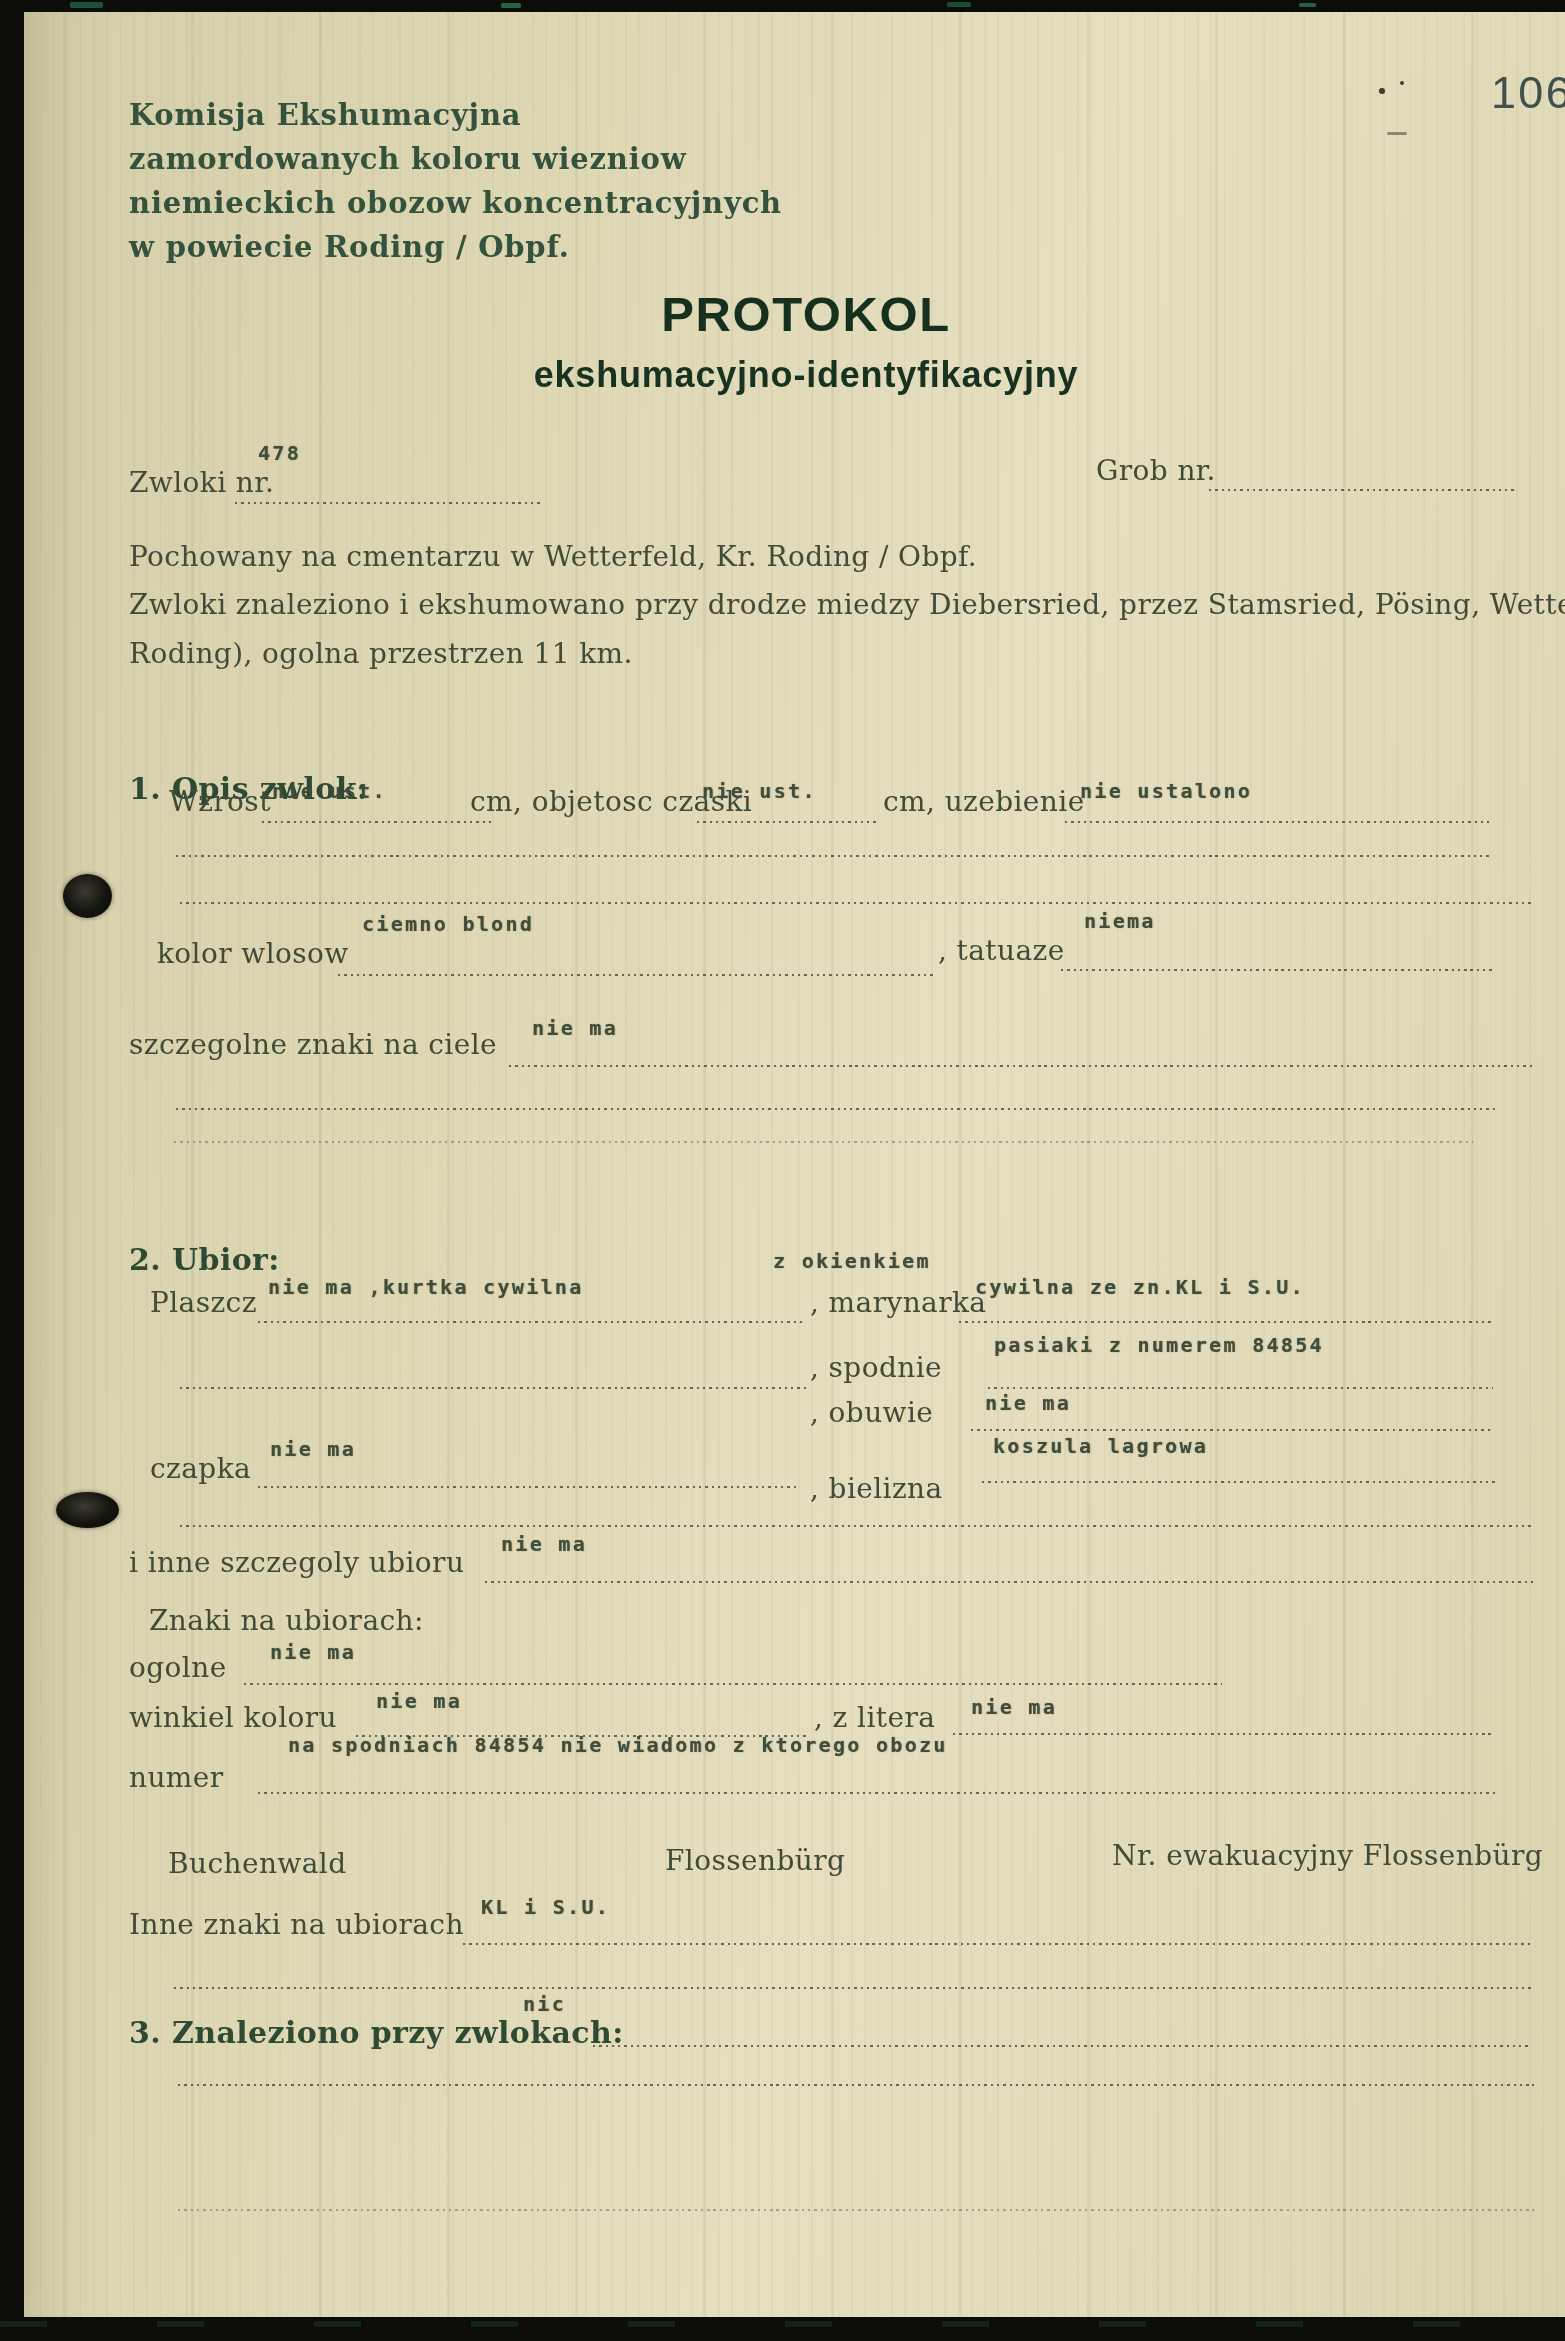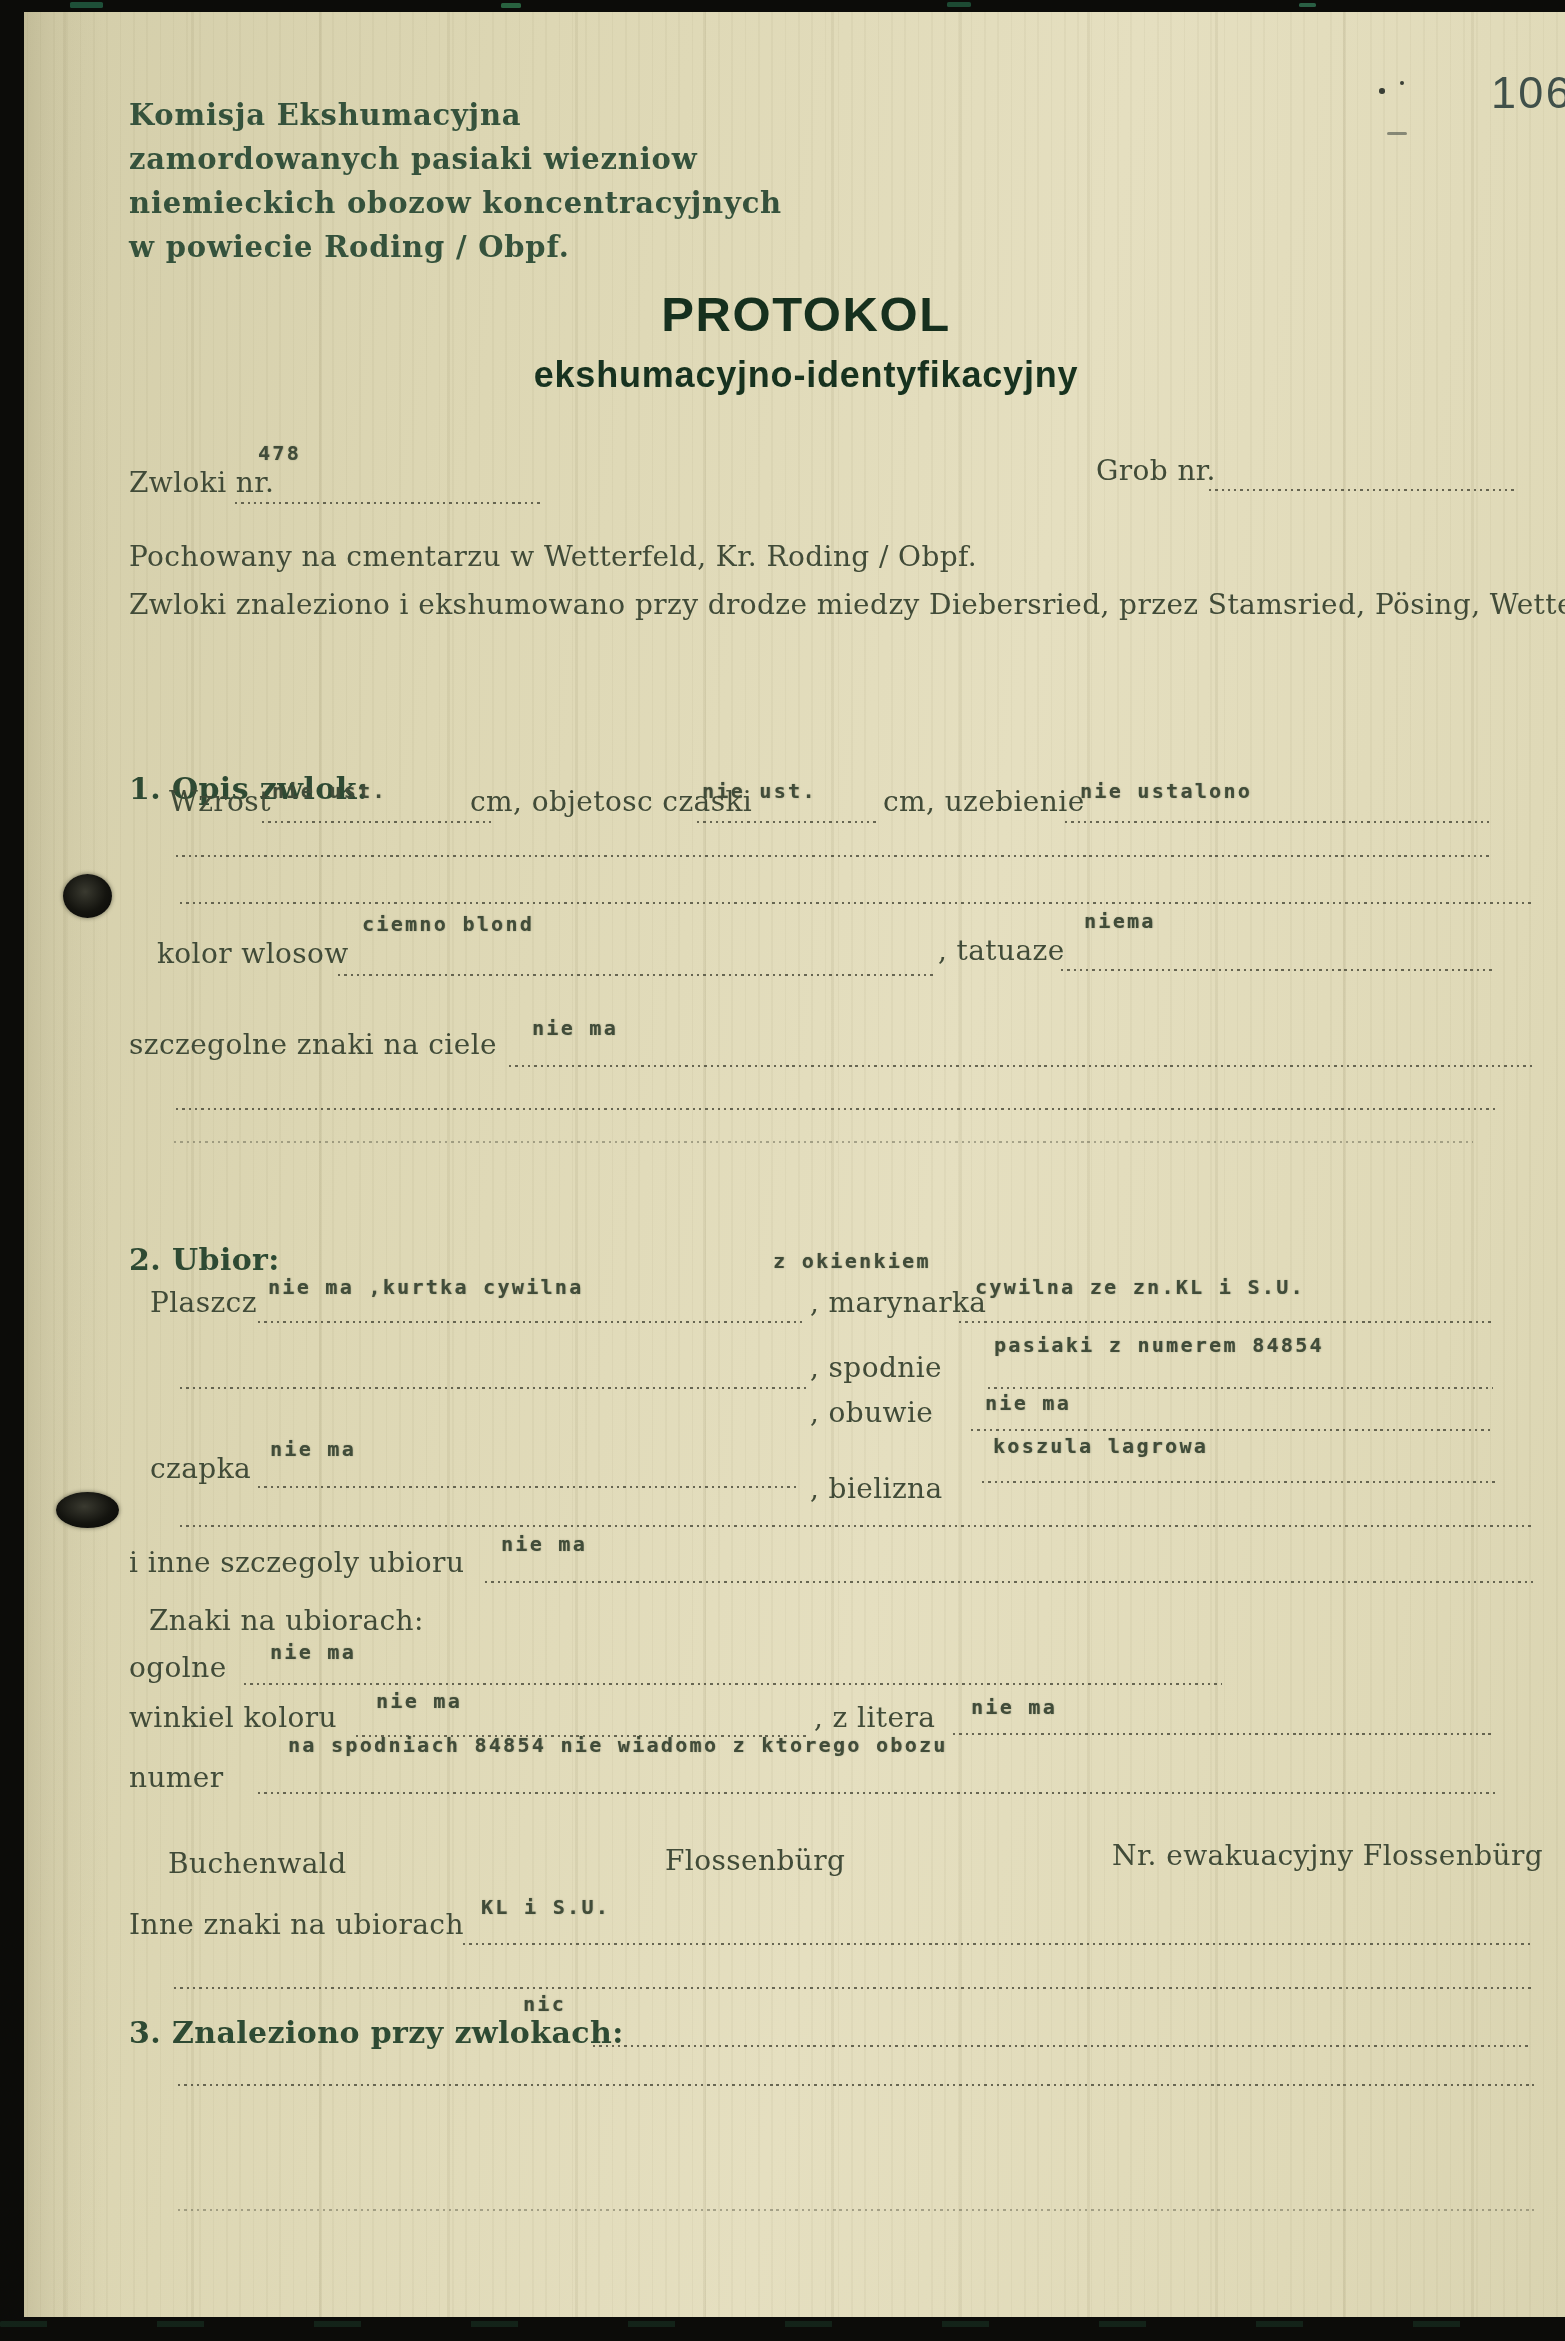--- a/index.html
+++ b/index.html
@@ -50,35 +50,36 @@
   <div class="abs hole" style="left:63px;top:874px;width:49px;height:44px;"></div>
   <div class="abs hole" style="left:56px;top:1492px;width:63px;height:36px;"></div>
 
   <div class="abs dot-mark" style="left:1379px;top:88px;"></div>
   <div class="abs dot-mark" style="left:1400px;top:81px;width:3.9px;height:3.9px;"></div>
   <div class="abs speck" style="left:1387px;top:132px;width:20.4px;height:3.1px;background:#4a5048;opacity:.6;"></div>
 
   <div class="abs pagenum" style="left:1445px;top:67px;margin-left:46px;">106</div>
 
   <div class="abs stamp" style="left:129px;top:100px;">Komisja Ekshumacyjna</div>
-  <div class="abs stamp" style="left:129px;top:144px;">zamordowanych pasiaki wiezniow</div>
+  <div class="abs stamp" style="left:129px;top:144px;">zamordowanych koloru wiezniow</div>
   <div class="abs stamp" style="left:129px;top:188px;">niemieckich obozow koncentracyjnych</div>
   <div class="abs stamp" style="left:129px;top:232px;">w powiecie Roding / Obpf.</div>
 
   <div class="abs title-main" style="left:806px;top:286px;transform:translateX(-50%);">PROTOKOL</div>
   <div class="abs title-sub" style="left:806px;top:354px;transform:translateX(-50%);">ekshumacyjno-identyfikacyjny</div>
 
   <div class="abs lbl" style="left:129px;top:468px;">Zwloki nr.</div>
   <div class="abs typed" style="left:258px;top:443px;">478</div>
   <div class="abs dots" style="left:235px;top:502px;width:305px;"></div>
   <div class="abs lbl" style="left:1096px;top:456px;">Grob nr.</div>
   <div class="abs dots" style="left:1209px;top:489px;width:309px;"></div>
 
   <div class="abs lbl" style="left:129px;top:542px;">Pochowany na cmentarzu w Wetterfeld, Kr. Roding / Obpf.</div>
   <div class="abs lbl" style="left:129px;top:590px;">Zwloki znaleziono i ekshumowano przy drodze miedzy Diebersried, przez Stamsried, Pösing, Wetterfeld (Kr.</div>
+  <div class="abs lbl" style="left:129px;top:639px;">Roding), ogolna przestrzen 11 km.</div>
 
   <div class="abs hd" style="left:129px;top:726px;margin-top:46px;">1. Opis zwlok:</div>
 
   <div class="abs lbl" style="left:169px;top:787px;">Wzrost</div>
   <div class="abs typed" style="left:272px;top:781px;">nie ust.</div>
   <div class="abs dots" style="left:262px;top:821px;width:231px;"></div>
   <div class="abs lbl" style="left:470px;top:787px;">cm, objetosc czaski</div>
   <div class="abs typed" style="left:702px;top:781px;">nie ust.</div>
   <div class="abs dots" style="left:697px;top:821px;width:180px;"></div>
   <div class="abs lbl" style="left:883px;top:787px;">cm, uzebienie</div>

